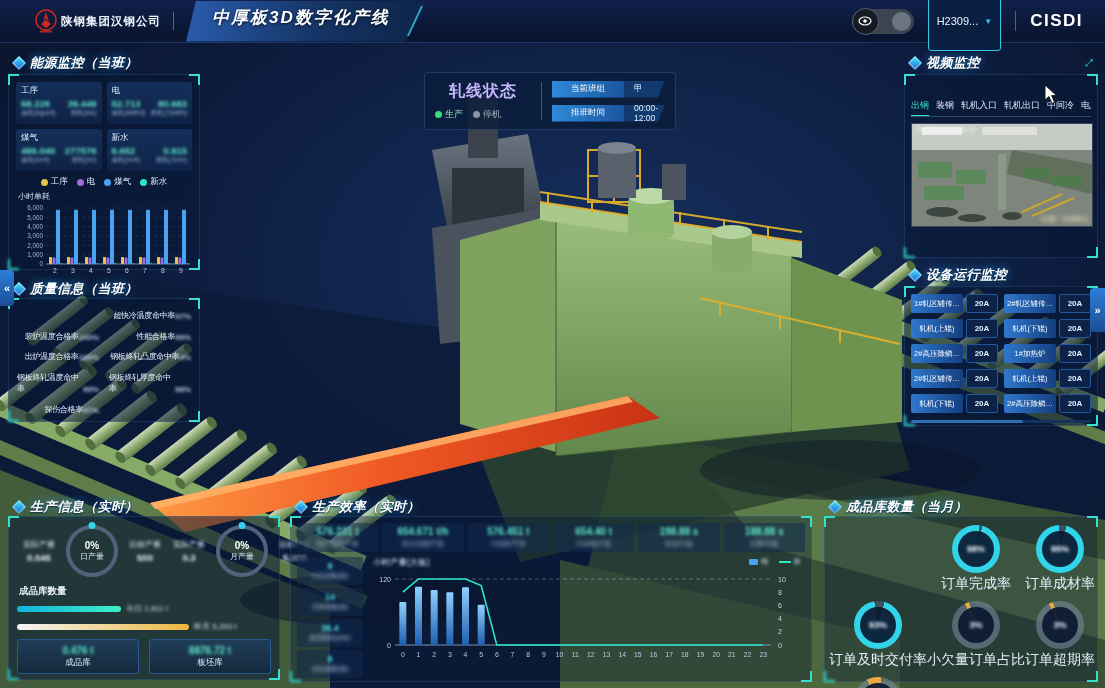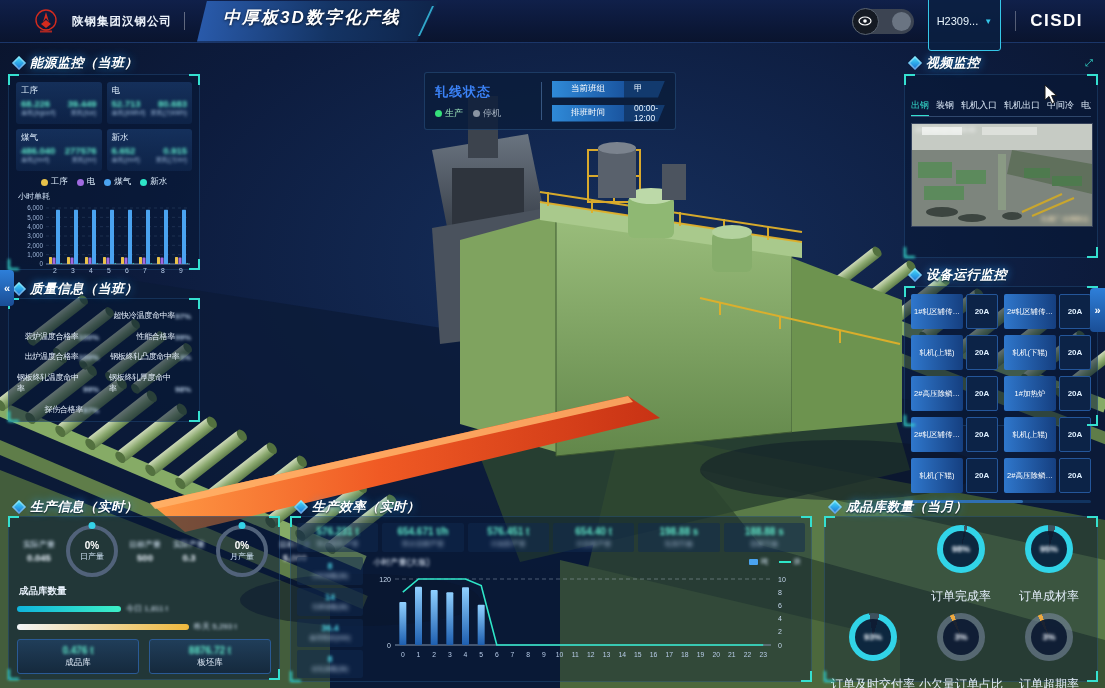--- a/index.html
+++ b/index.html
@@ -3,21 +3,21 @@
 <meta charset="utf-8">
 <style>
   html,body{margin:0;padding:0;background:#04070f;font-family:"Liberation Sans","DejaVu Sans",sans-serif;}
   #stage{position:relative;width:1105px;height:688px;overflow:hidden;background:#0a1530;user-select:none;}
   #scene{position:absolute;inset:0;z-index:0;}
 
   
   #header{position:absolute;left:0;top:0;width:1105px;height:42px;z-index:30;
     background:linear-gradient(180deg,#10204a 0%,#0b1736 70%,#0a142e 100%);
     border-bottom:1px solid rgba(60,120,200,.25);display:flex;align-items:center;}
-  .hdr-logo{display:flex;align-items:center;gap:14px;margin-left:34px;}
+  .hdr-logo{display:flex;align-items:center;gap:3px;margin-left:34px;}
   .hdr-company{color:#eef4fc;font-size:11.5px;font-weight:bold;letter-spacing:1px;}
   .hdr-div{width:1px;height:18px;background:rgba(255,255,255,.35);margin:0 12px;}
   .hdr-banner{position:relative;height:34px;display:flex;align-items:center;padding:0 38px 7px 26px;
     background:linear-gradient(100deg,#2a5cae 0%,#143464 55%,#0e2348 100%);
     clip-path:polygon(10px 0,100% 0,calc(100% - 22px) 100%,0 100%);}
   .hdr-title{color:#fff;font-size:17px;font-weight:bold;font-style:italic;letter-spacing:2px;text-shadow:0 1px 3px rgba(0,0,0,.7);}
   .hdr-slash{width:2px;height:30px;background:#3ac8ea;transform:skewX(-25deg);margin-left:-14px;opacity:.8;}
   .hdr-right{margin-left:auto;display:flex;align-items:center;gap:14px;margin-right:22px;}
   .eye-toggle{width:62px;height:25px;border-radius:13px;background:#3c4452;position:relative;display:flex;align-items:center;cursor:pointer;}
   .eye-badge{width:25px;height:25px;border-radius:50%;background:#151a23;border:1px solid #5a6472;display:flex;align-items:center;justify-content:center;}
@@ -65,21 +65,21 @@
   .qlabel{color:#e4eefb;font-size:8px;transform-origin:left;letter-spacing:-.3px;}
   .qval{color:#bcd2ea;font-size:8px;font-weight:bold;}
   .qbar{height:4px;background:#14324f;border-radius:2px;margin-top:3px;overflow:hidden;}
   .qfill{height:100%;border-radius:2px;background:linear-gradient(90deg,#12a8e0,#3ff0c8);}
   .qfill.amber{background:linear-gradient(90deg,#e89a2c,#f5c356);}
 
   
   #lineStatus{position:absolute;left:424px;top:72px;width:252px;height:58px;z-index:20;background:rgba(10,28,58,.78);
     border:1px solid rgba(80,150,220,.25);border-radius:3px;display:flex;align-items:center;padding:0 10px;box-sizing:border-box;}
   .ls-left{width:96px;}
-  .ls-title{color:#3b82f6;font-size:13px;font-weight:bold;letter-spacing:1px;}
+  .ls-title{color:#c4b5fd;font-size:16px;font-weight:bold;letter-spacing:1px;text-align:center;}
   .ls-legend{display:flex;gap:10px;margin-top:6px;}
   .ls-li{display:flex;align-items:center;gap:3px;font-size:9px;}
   .ls-dot{width:7px;height:7px;border-radius:50%;}
   .ls-sep{width:1px;height:38px;background:rgba(120,170,230,.4);margin:0 10px;}
   .ls-badges{flex:1;display:flex;flex-direction:column;gap:7px;}
   .ls-badge{display:flex;height:17px;clip-path:polygon(0 0,100% 0,calc(100% - 7px) 100%,0 100%);}
   .ls-k{flex:0 0 72px;background:linear-gradient(90deg,#2f8ad8,#1a55a0);color:#fff;font-size:8.5px;display:flex;align-items:center;justify-content:center;}
   .ls-v{flex:1;background:#123a6e;color:#e8f4ff;font-size:8.5px;display:flex;align-items:center;padding-left:10px;}
 
   
@@ -124,37 +124,37 @@
   .hc-bar-ic{width:9px;height:6px;border-radius:1px;background:#4aa3f0;}
   .hc-line-ic{width:12px;height:2px;background:#2ee6c8;}
 
   
   #ordBody{left:824px;top:516px;width:274px;height:166px;padding:8px 4px;box-sizing:border-box;
     display:grid;grid-template-columns:1fr 1fr 1fr;row-gap:8px;}
   .ogauge{display:flex;flex-direction:column;align-items:center;}
   .ring{width:48px;height:48px;border-radius:50%;position:relative;}
   .ring .hole{position:absolute;inset:6px;border-radius:50%;background:rgba(10,24,48,.92);display:flex;align-items:center;justify-content:center;}
   .ring .hv{color:#f2f8ff;font-size:9px;font-weight:bold;}
-  .olabel{color:#e4eefb;font-size:12px;margin-top:15px;white-space:nowrap;}
+  .olabel{color:#e4eefb;font-size:14px;margin-top:2px;white-space:nowrap;}
 
   
   #videoBody{left:904px;top:74px;width:194px;height:184px;padding:6px;box-sizing:border-box;}
   #videoTabs{display:flex;gap:7px;border-bottom:1px solid rgba(120,160,210,.35);padding-bottom:4px;margin-top:18px;overflow:hidden;white-space:nowrap;}
   .vtab{color:#dce9f8;font-size:9px;cursor:pointer;position:relative;flex:0 0 auto;}
   .vtab.active{color:#35e0d0;}
   .vtab.active::after{content:"";position:absolute;left:0;right:0;bottom:-5px;height:2px;background:#35e0d0;}
   .vthumb{position:relative;margin-top:6px;width:180px;height:102px;border:1px solid rgba(255,255,255,.18);overflow:hidden;}
   .vts{position:absolute;left:3px;top:2px;color:#fff;font-size:6.5px;z-index:2;}
   .vwm{position:absolute;right:3px;bottom:2px;color:#ffe9c0;font-size:6.5px;z-index:2;}
   .vexpand{position:absolute;right:4px;top:-18px;color:#35e0d0;font-size:10px;}
 
   
   #equipBody{left:904px;top:286px;width:194px;height:140px;padding:7px 6px 4px;box-sizing:border-box;}
   #equipGrid{display:grid;grid-template-columns:1fr 1fr;column-gap:6px;row-gap:6px;}
-  .ecell{display:flex;gap:3px;height:35px;}
+  .ecell{display:flex;gap:3px;height:19px;}
   .ename{flex:0 0 52px;background:linear-gradient(90deg,#2f77cc,#153f80);border-radius:2px;color:#fff;font-size:7.5px;
     display:flex;align-items:center;justify-content:center;overflow:hidden;white-space:nowrap;}
   .evalue{flex:1;background:#0c2347;border:1px solid #24569a;border-radius:2px;color:#dff0ff;font-size:8px;font-weight:bold;
     display:flex;align-items:center;justify-content:center;}
   .escroll{margin-top:7px;height:3px;background:#11335f;border-radius:2px;position:relative;}
   .escroll .thumb{position:absolute;left:0;top:0;height:3px;width:62%;background:#2f6fb2;border-radius:2px;cursor:pointer;}
 
   
   .edge-tab{position:absolute;z-index:25;background:linear-gradient(180deg,#2e7fd9,#1a4e96);color:#fff;display:flex;align-items:center;justify-content:center;
     font-size:11px;font-weight:bold;cursor:pointer;}

